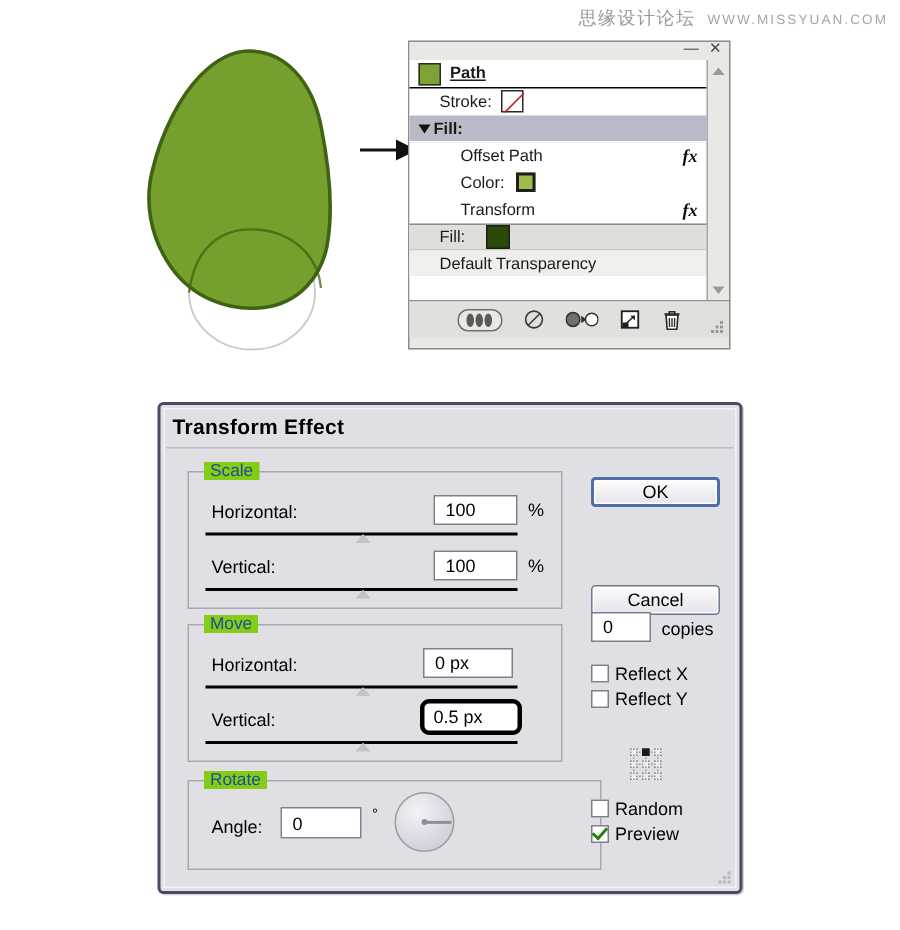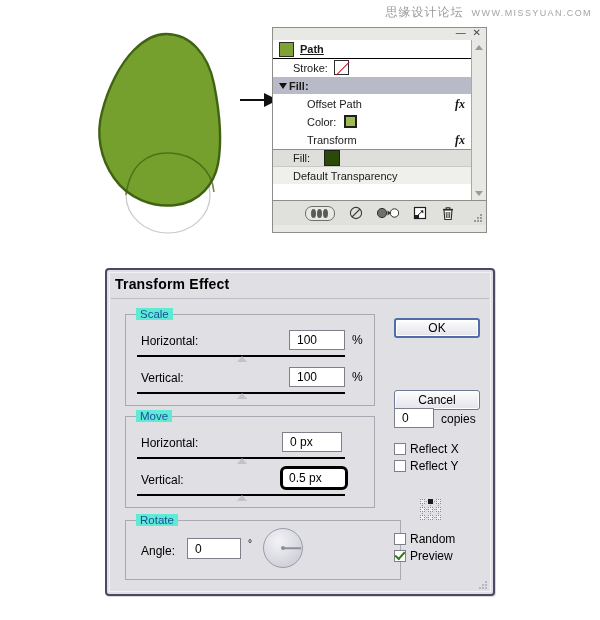--- a/index.html
+++ b/index.html
@@ -116,21 +116,21 @@
     position:absolute; left:8px; top:6px;
     font-size:14px; font-weight:bold; color:#000;
     letter-spacing:.2px;
   }
   .dlg-titlebar-sep { position:absolute; left:4px; right:4px; top:28px; height:1px; background:#bcbcc6; }
 
   
   .group { position:absolute; border:1px solid #a9a9b4; box-sizing:border-box; background:transparent; }
   .group-label {
     position:absolute; top:-7px; left:10px; padding:0 4px;
-    background:#5eead4; color:#1b4d9b; font-size:11.5px;
+    background:#84cc16; color:#1b4d9b; font-size:11.5px;
   }
   .fieldlabel { position:absolute; font-size:12px; color:#000; }
   .numfield {
     position:absolute; background:#fff; border:1px solid #7f7f8c;
     box-sizing:border-box; display:flex; align-items:center;
     padding-left:7px; font-size:12px; color:#000;
   }
   .numfield.hl {
     border:3px solid #000; border-radius:6px; padding-left:6px;
   }

